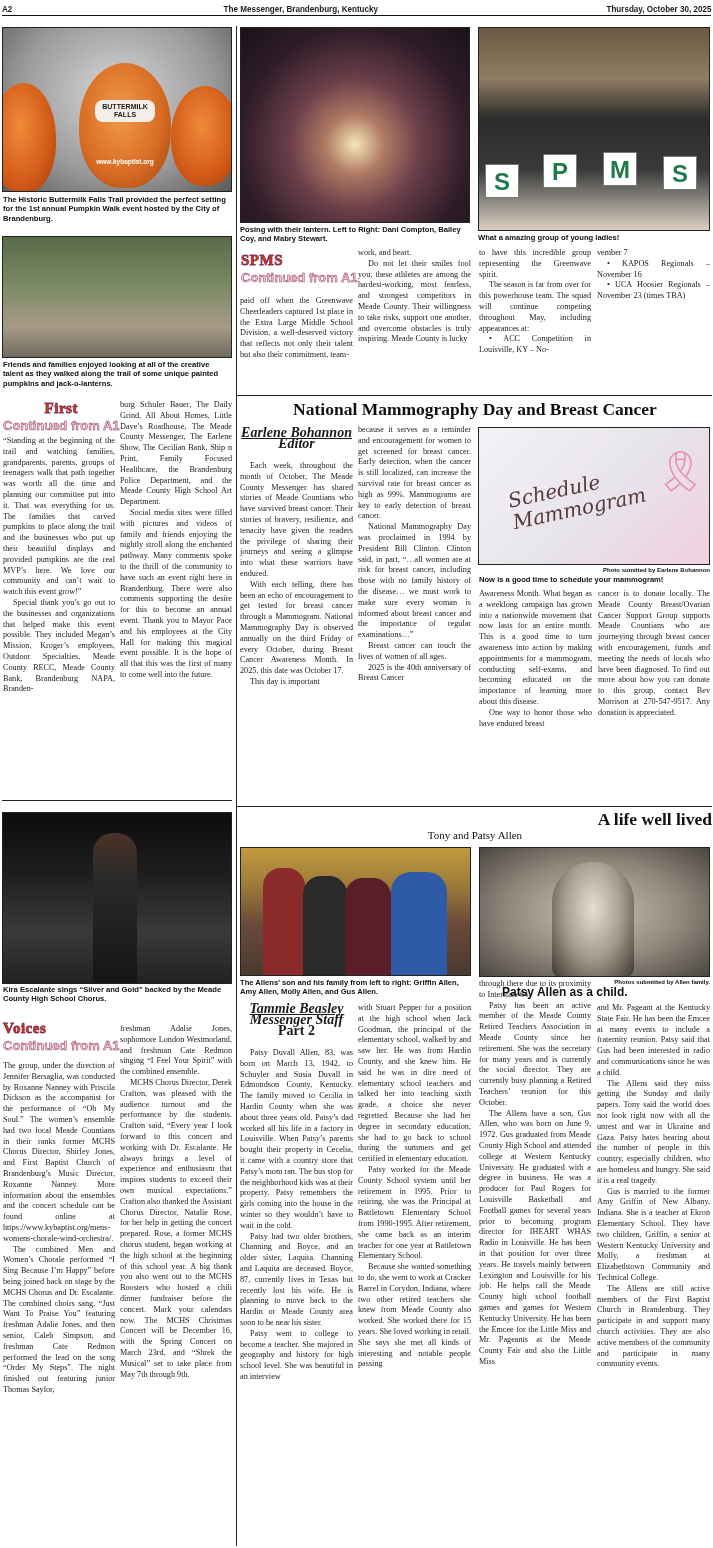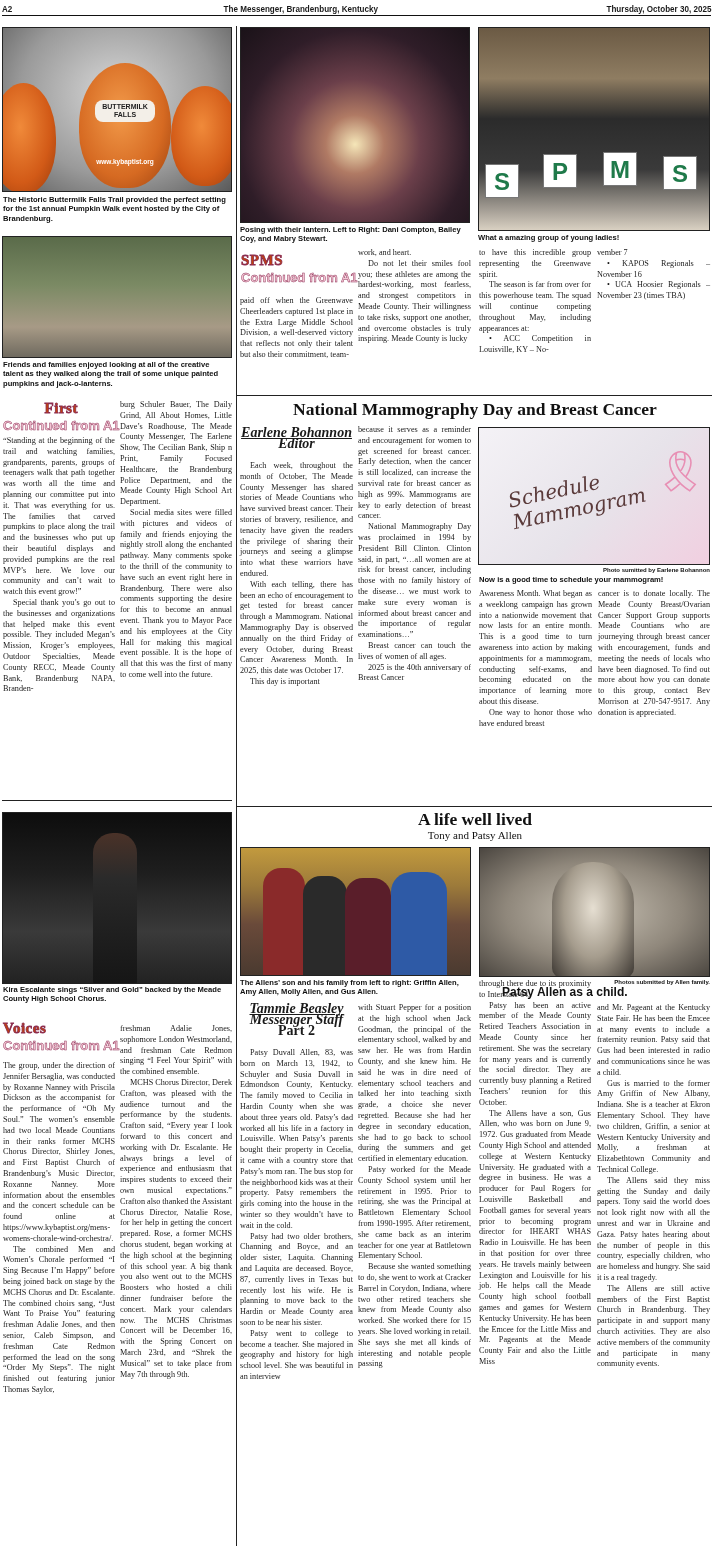--- a/index.html
+++ b/index.html
@@ -164,21 +164,21 @@
 </div>
 <div class="col" style="left:3px;top:1061px;width:112px;">
   <p class="noind">The group, under the direction of Jennifer Bersaglia, was conducted by Roxanne Nanney with Priscila Dickson as the accompanist for the performance of “Oh My Soul.” The women’s ensemble had two local Meade Countians in their ranks former MCHS Chorus Director, Shirley Jones, and First Baptist Church of Brandenburg’s Music Director, Roxanne Nanney. More information about the ensembles and the concert schedule can be found online at https://www.kybaptist.org/mens-womens-chorale-wind-orchestra/.</p>
   <p>The combined Men and Women’s Chorale performed “I Sing Because I’m Happy” before being joined back on stage by the MCHS Chorus and Dr. Escalante. The combined choirs sang, “Just Want To Praise You” featuring freshman Adalie Jones, and then senior, Caleb Simpson, and freshman Cate Redmon performed the lead on the song “Order My Steps”. The night finished out featuring junior Thomas Saylor,</p>
 </div>
 <div class="col" style="left:120px;top:1024px;width:112px;">
   <p class="noind">freshman Adalie Jones, sophomore London Westmorland, and freshman Cate Redmon singing “I Feel Your Spirit” with the combined ensemble.</p>
   <p>MCHS Chorus Director, Derek Crafton, was pleased with the audience turnout and the performance by the students. Crafton said, “Every year I look forward to this concert and working with Dr. Escalante. He always brings a level of experience and enthusiasm that inspires students to exceed their own musical expectations.” Crafton also thanked the Assistant Chorus Director, Natalie Rose, for her help in getting the concert prepared. Rose, a former MCHS chorus student, began working at the high school at the beginning of this school year. A big thank you also went out to the MCHS Boosters who hosted a chili dinner fundraiser before the concert. Mark your calendars now. The MCHS Christmas Concert will be December 16, with the Spring Concert on March 23rd, and “Shrek the Musical” set to take place from May 7th through 9th.</p>
 </div>
 
-<div class="headline" style="left:238px;top:809px;width:474px;font-size:17.5px;line-height:20px;">A life well lived</div>
+<div class="headline" style="left:238px;top:809px;width:474px;font-size:17.5px;line-height:20px;text-align:right;">A life well lived</div>
 <div class="headline" style="left:238px;top:829px;width:474px;font-size:11px;font-weight:normal;line-height:13px;">Tony and Patsy Allen</div>
 
 <div class="photo ph-family" style="left:240px;top:847px;width:231px;height:129px;">
   <div style="position:absolute;left:22px;top:20px;width:42px;height:109px;border-radius:18px 18px 0 0;background:#8a2a2a;"></div>
   <div style="position:absolute;left:62px;top:28px;width:44px;height:101px;border-radius:18px 18px 0 0;background:#2a2a2a;"></div>
   <div style="position:absolute;left:104px;top:30px;width:46px;height:99px;border-radius:18px 18px 0 0;background:#5a1e2a;"></div>
   <div style="position:absolute;left:150px;top:24px;width:56px;height:105px;border-radius:20px 20px 0 0;background:#2e5aa6;"></div>
 </div>
 <div class="caption" style="left:240px;top:978px;width:232px;">The Allens’ son and his family from left to right: Griffin Allen, Amy Allen, Molly Allen, and Gus Allen.</div>
 
@@ -204,16 +204,16 @@
   <p>Patsy worked for the Meade County School system until her retirement in 1995. Prior to retiring, she was the Principal at Battletown Elementary School from 1990-1995. After retirement, she came back as an interim teacher for one year at Battletown Elementary School.</p>
   <p>Because she wanted something to do, she went to work at Cracker Barrel in Corydon, Indiana, where two other retired teachers she knew from Meade County also worked. She worked there for 15 years. She loved working in retail. She says she met all kinds of interesting and notable people passing</p>
 </div>
 <div class="col" style="left:479px;top:979px;width:112px;">
   <p class="noind">through there due to its proximity to Interstate 64.</p>
   <p>Patsy has been an active member of the Meade County Retired Teachers Association in Meade County since her retirement. She was the secretary for many years and is currently the social director. They are currently busy planning a Retired Teachers’ reunion for this October.</p>
   <p>The Allens have a son, Gus Allen, who was born on June 9, 1972. Gus graduated from Meade County High School and attended college at Western Kentucky University. He graduated with a degree in business. He was a producer for Paul Rogers for Louisville Basketball and Football games for several years prior to becoming program director for IHEART WHAS Radio in Louisville. He has been in that position for over three years. He travels mainly between Lexington and Louisville for his job. He helps call the Meade County high school football games and games for Western Kentucky University. He has been the Emcee for the Little Miss and Mr. Pageants at the Meade County Fair and also the Little Miss</p>
 </div>
 <div class="col" style="left:597px;top:1003px;width:113px;">
   <p class="noind">and Mr. Pageant at the Kentucky State Fair. He has been the Emcee at many events to include a fraternity reunion. Patsy said that Gus had been interested in radio and communications since he was a child.</p>
+  <p>The Allens said they miss getting the Sunday and daily papers. Tony said the world does not look right now with all the unrest and war in Ukraine and Gaza. Patsy hates hearing about the number of people in this country, especially children, who are homeless and hungry. She said it is a real tragedy.</p>
   <p>Gus is married to the former Amy Griffin of New Albany, Indiana. She is a teacher at Ekron Elementary School. They have two children, Griffin, a senior at Western Kentucky University and Molly, a freshman at Elizabethtown Community and Technical College.</p>
-  <p>The Allens said they miss getting the Sunday and daily papers. Tony said the world does not look right now with all the unrest and war in Ukraine and Gaza. Patsy hates hearing about the number of people in this country, especially children, who are homeless and hungry. She said it is a real tragedy.</p>
   <p>The Allens are still active members of the First Baptist Church in Brandenburg. They participate in and support many church activities. They are also active members of the community and participate in many community events.</p>
 </div>
 
 </body></html>

